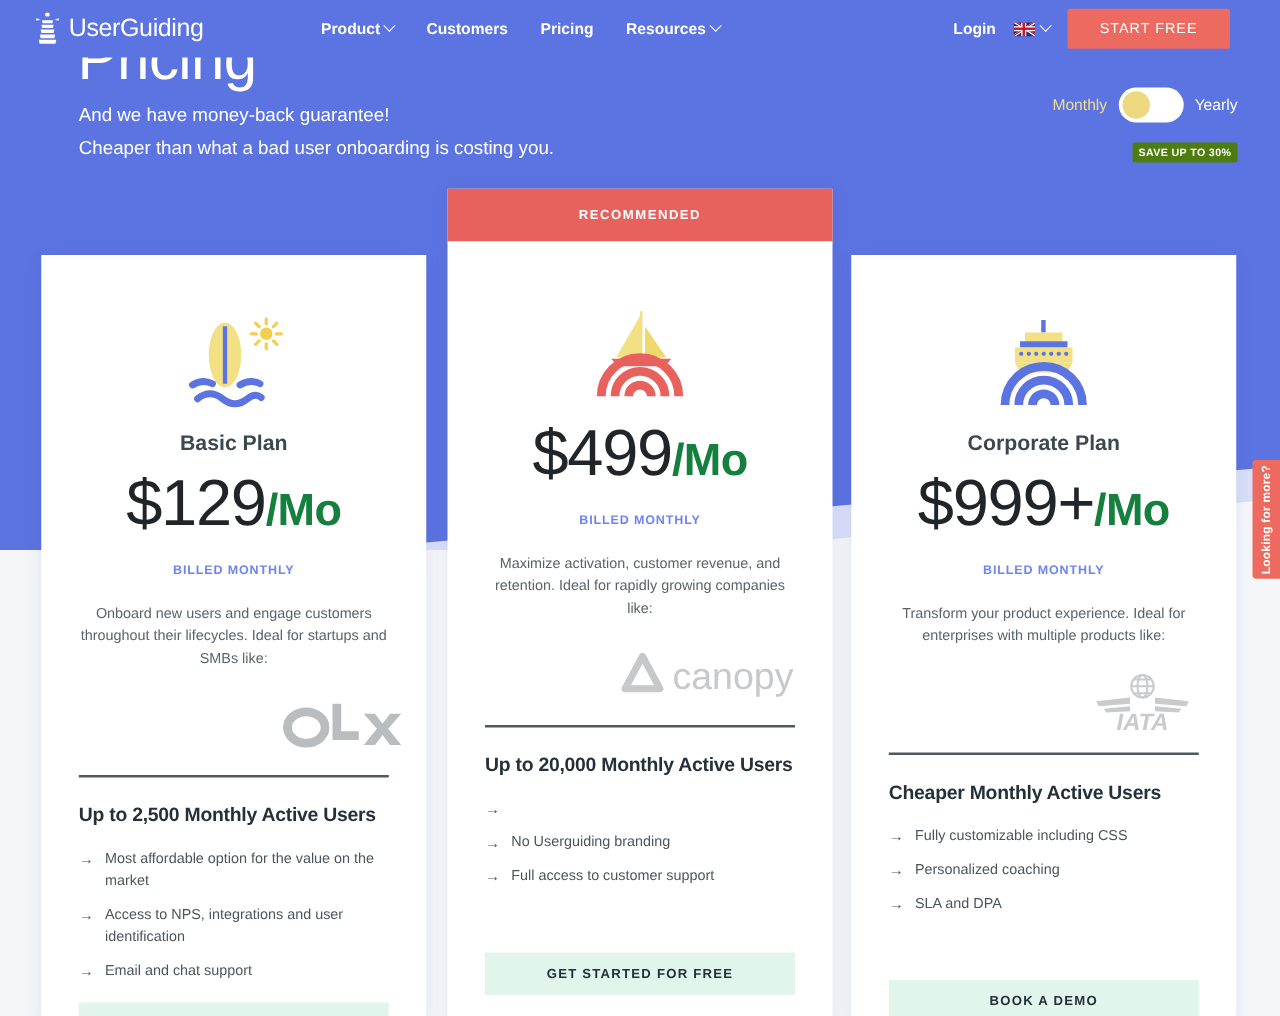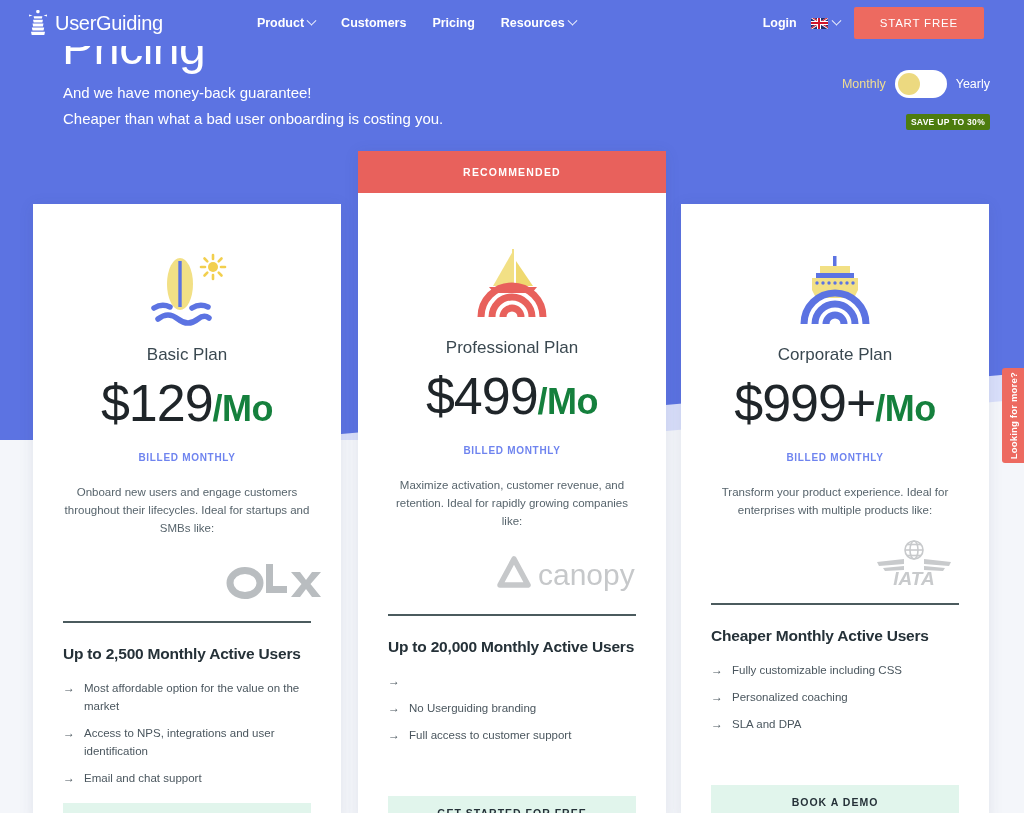--- a/index.html
+++ b/index.html
@@ -263,21 +263,21 @@
     display: flex;
     align-items: flex-end;
     justify-content: center;
   }
   .card.pro .plan-icon { margin-top: 46px; }
 
   .plan-name {
     font-size: 17px;
     color: #3a4850;
     margin-top: 13px;
-    font-weight: 400;
+    font-weight: 700;
   }
   .price-row {
     margin-top: 12px;
     display: flex;
     align-items: baseline;
     justify-content: center;
     color: #1f2529;
   }
   .price-amount {
     font-size: 52px;
@@ -540,21 +540,20 @@
         <svg width="86" height="80" viewBox="0 0 86 80">
           <path d="M44 6 L44 41 L24 41 Z" fill="#f2e085"></path>
           <path d="M47 16 L64 41 L47 41 Z" fill="#efd96f"></path>
           <rect x="43" y="4" width="2" height="38" fill="#f2e085"></rect>
           <path d="M20 42 h48 l-5 6 h-38 z" fill="#e8615c"></path>
           <path d="M12 72 a31 31 0 0 1 62 0" fill="none" stroke="#e8615c" stroke-width="7"></path>
           <path d="M23 72 a20 20 0 0 1 40 0" fill="none" stroke="#e8615c" stroke-width="7"></path>
           <path d="M34 72 a9 9 0 0 1 18 0" fill="none" stroke="#e8615c" stroke-width="7"></path>
         </svg>
       </div>
-      <div class="plan-name">Professional Plan</div>
       <div class="price-row">
         <span class="price-amount">$499</span>
         <span class="price-per">/Mo</span>
       </div>
       <div class="billed">BILLED MONTHLY</div>
       <div class="plan-desc">Maximize activation, customer revenue, and retention. Ideal for rapidly growing companies like:</div>
       <div class="client-logo">
         <svg width="150" height="40" viewBox="0 0 150 40">
           <path d="M18 6 L32 32 H4 Z" fill="none" stroke="#c6c8ca" stroke-width="5.5" stroke-linejoin="round"></path>
           <text x="42" y="32" font-family="Liberation Sans, sans-serif" font-size="30" fill="#c6c8ca">canopy</text>

